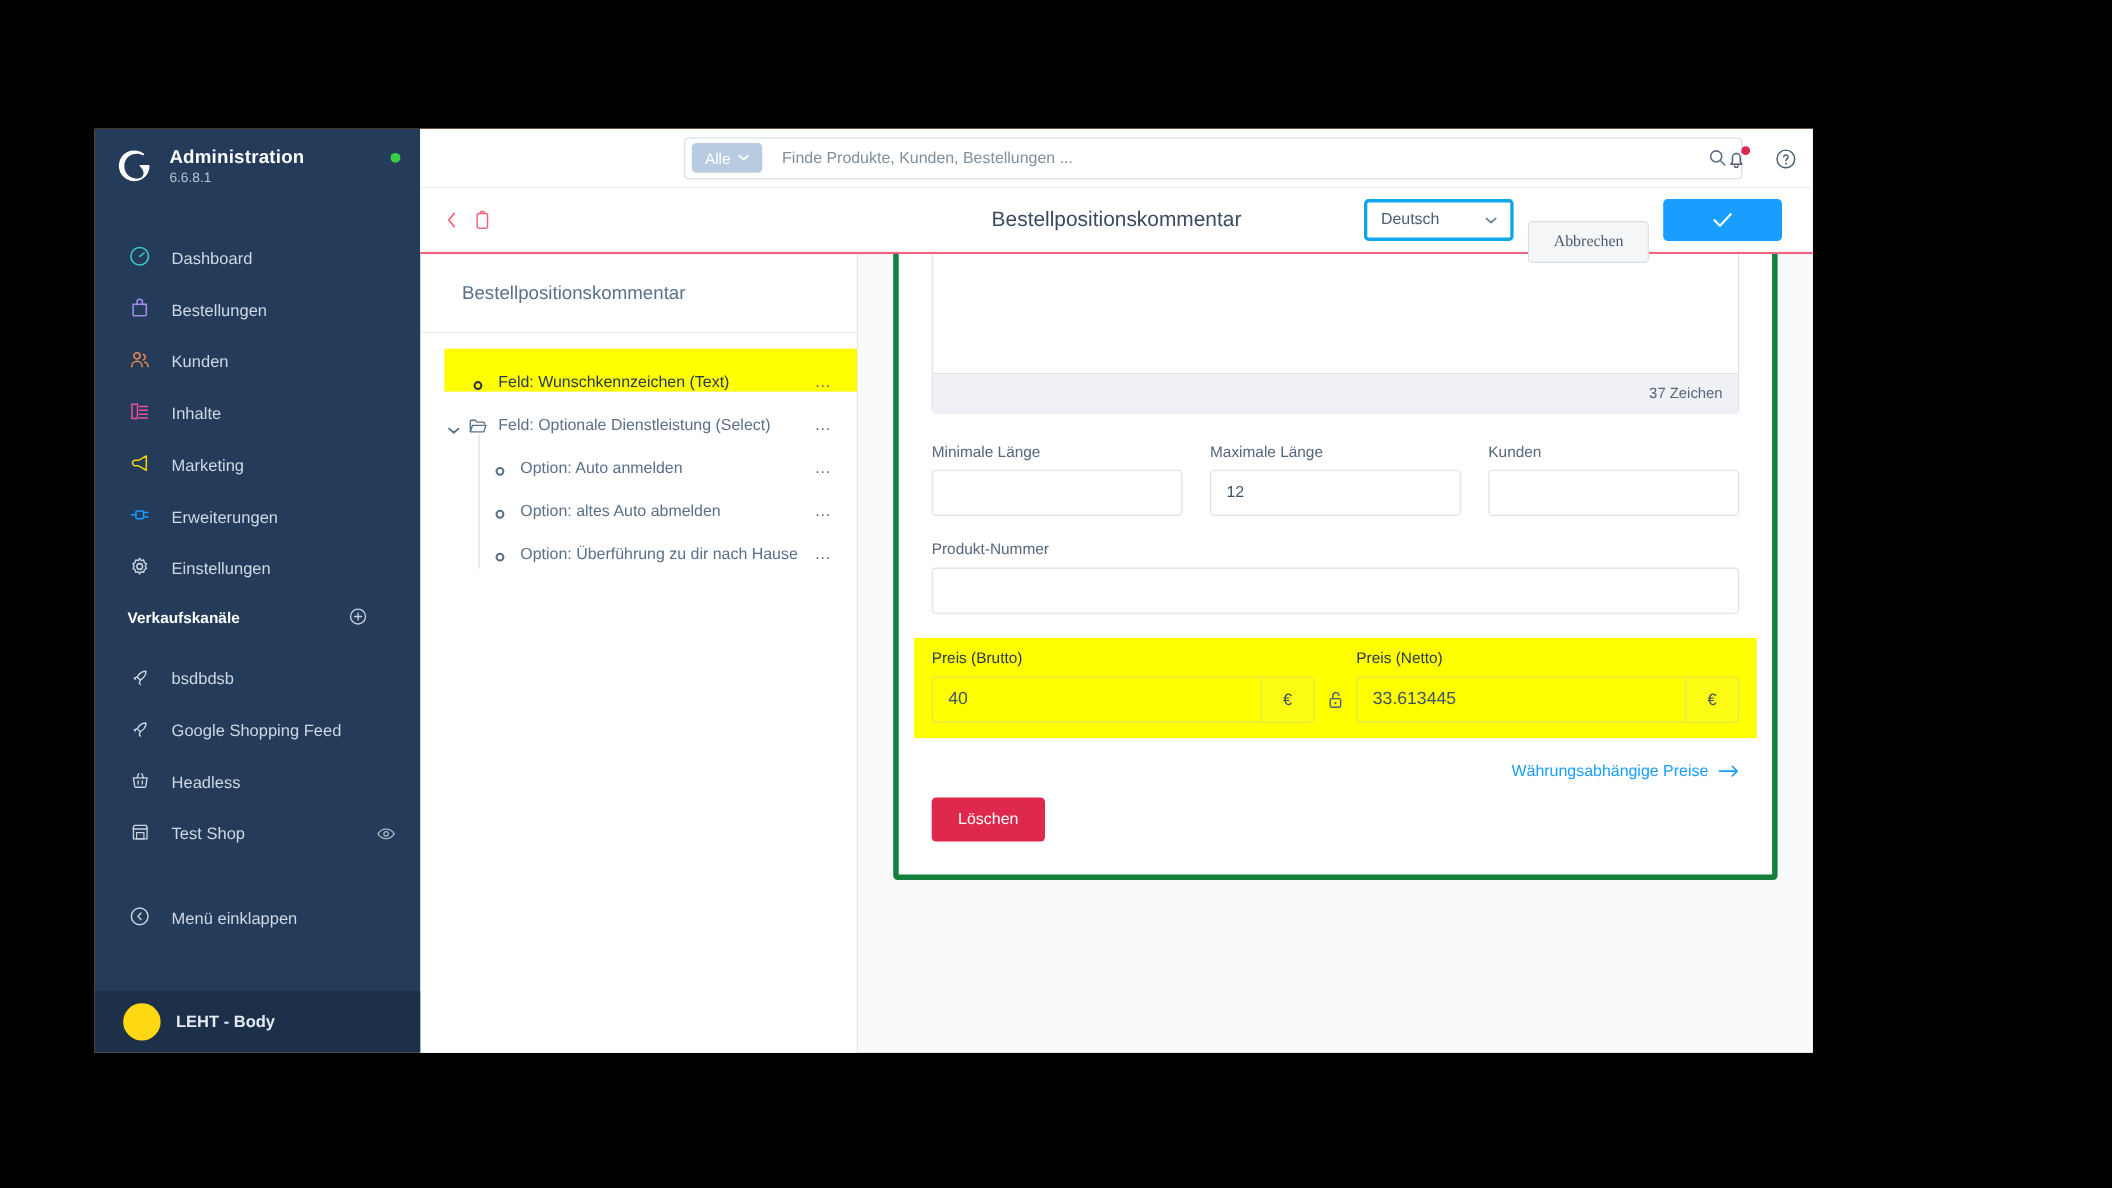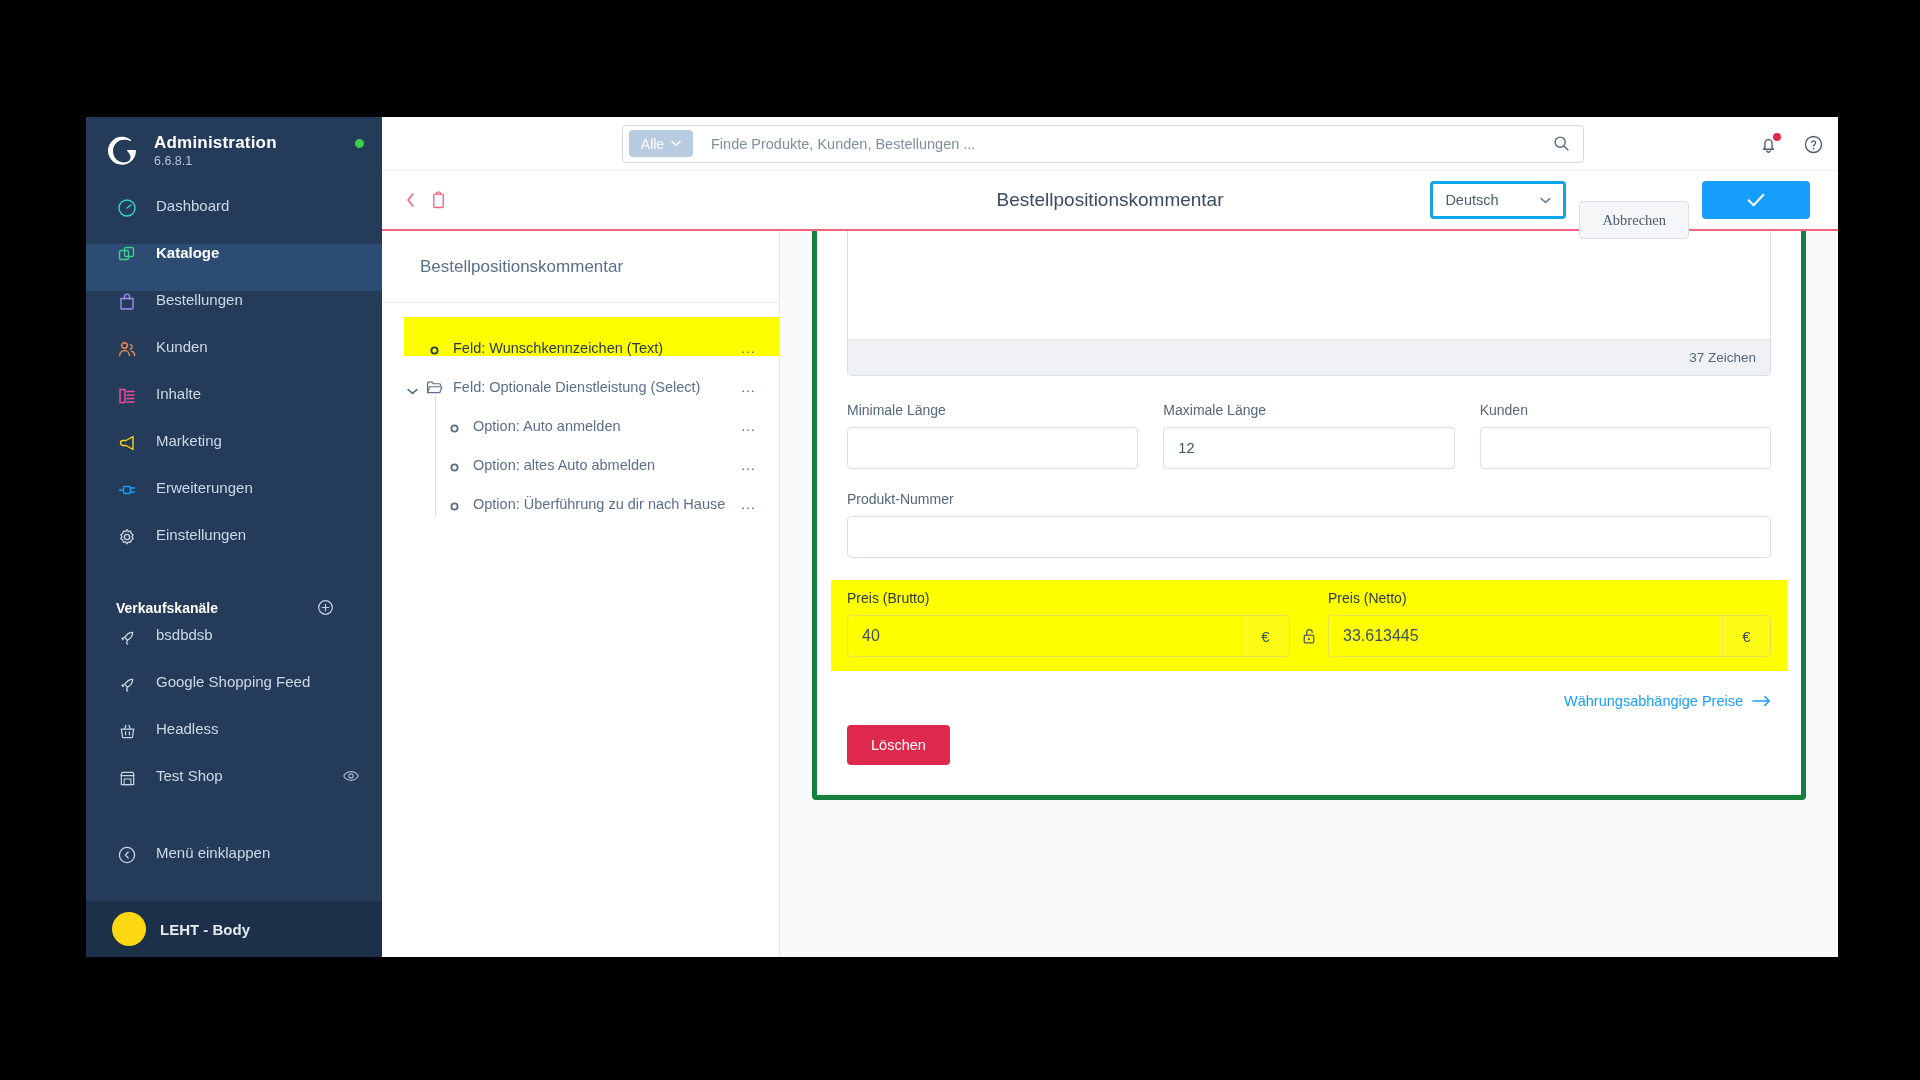--- a/index.html
+++ b/index.html
@@ -7,21 +7,21 @@
     width: 1920px; height: 1080px;
     background: #000000;
     font-family: "Liberation Sans", sans-serif;
     overflow: hidden;
   }
 
   
   #app-frame {
     position: absolute;
     left: 86px; top: 117px;
-    width: 1752px; height: 840px;
+    width: 1562px; height: 840px;
     background: #fdba74;
     overflow: hidden;
     display: flex;
   }
 
   
   #sidebar {
     width: 296px;
     flex: 0 0 296px;
     background: #243c5a;
@@ -48,21 +48,21 @@
     font-size: 12.5px; color: #b6c3d2; line-height: 16px; margin-top: 1px;
   }
   .sw-status-dot {
     position: absolute; right: 18px; top: 22px;
     width: 9px; height: 9px; border-radius: 50%;
     background: #37d046;
   }
 
   .nav-list { padding-top: 6px; }
   .nav-item {
-    display: flex; align-items: flex-start;
+    display: flex; align-items: flex-end;
     height: 47px;
     padding-left: 30px;
     font-size: 15px;
     color: #cdd8e4;
     cursor: pointer;
     position: relative;
   }
   .nav-item .nav-ico {
     width: 22px; height: 22px; flex: 0 0 22px;
     margin-right: 18px;
@@ -373,29 +373,20 @@
       <div class="nav-item">
         <span class="nav-ico">
           <svg width="20" height="20" viewBox="0 0 20 20">
               <circle cx="10" cy="10" r="8" fill="none" stroke="#37d1ca" stroke-width="1.4"></circle>
               <path d="M10 10l4-3" stroke="#37d1ca" stroke-width="1.4" fill="none" stroke-linecap="round"></path>
             </svg>
         </span>
         <span>Dashboard</span>
       </div>
 
-      <div class="nav-item active">
-        <span class="nav-ico">
-          <svg width="20" height="20" viewBox="0 0 20 20">
-              <rect x="2.5" y="5.5" width="9" height="9" rx="1.5" fill="none" stroke="#3ecf8e" stroke-width="1.4"></rect>
-              <rect x="7.5" y="2.5" width="9" height="9" rx="1.5" fill="none" stroke="#3ecf8e" stroke-width="1.4"></rect>
-            </svg>
-        </span>
-        <span>Kataloge</span>
-      </div>
 
       <div class="nav-item">
         <span class="nav-ico">
           <svg width="20" height="20" viewBox="0 0 20 20">
               <path d="M4 6.5h12V16a1 1 0 0 1-1 1H5a1 1 0 0 1-1-1z" fill="none" stroke="#a48bf0" stroke-width="1.4"></path>
               <path d="M7.5 7V4.6a2.5 2.5 0 0 1 5 0V7" fill="none" stroke="#a48bf0" stroke-width="1.4" stroke-linecap="round"></path>
             </svg>
         </span>
         <span>Bestellungen</span>
       </div>

